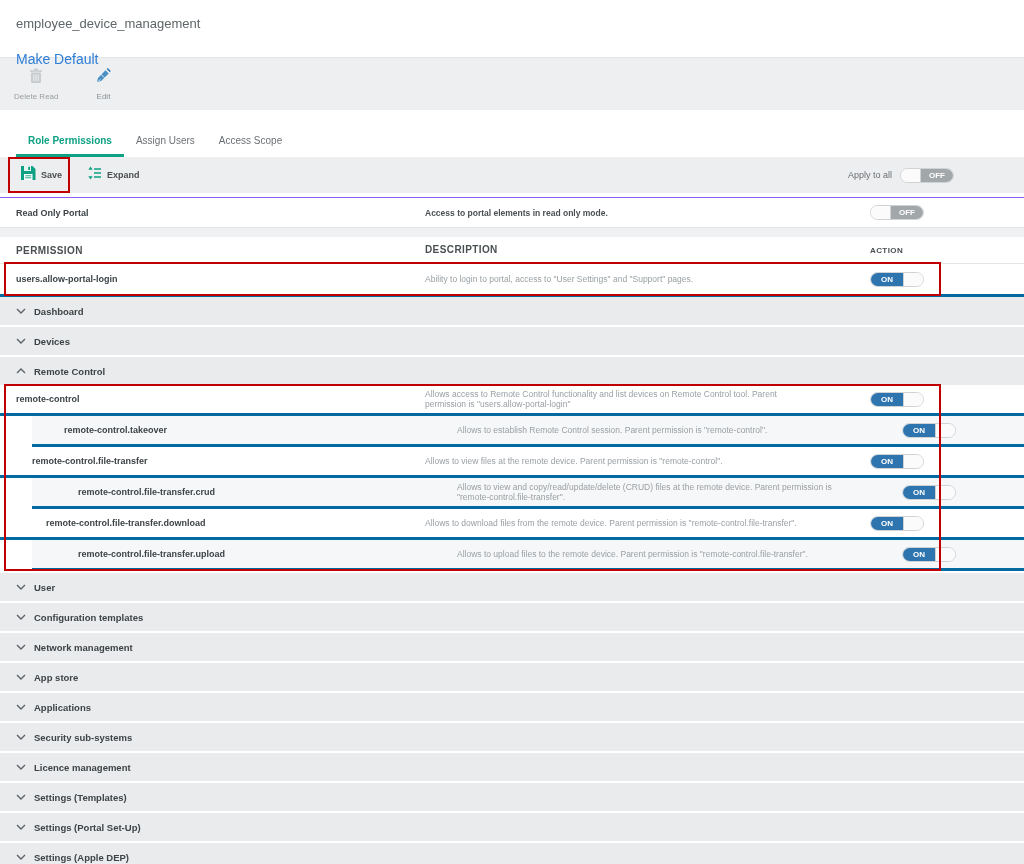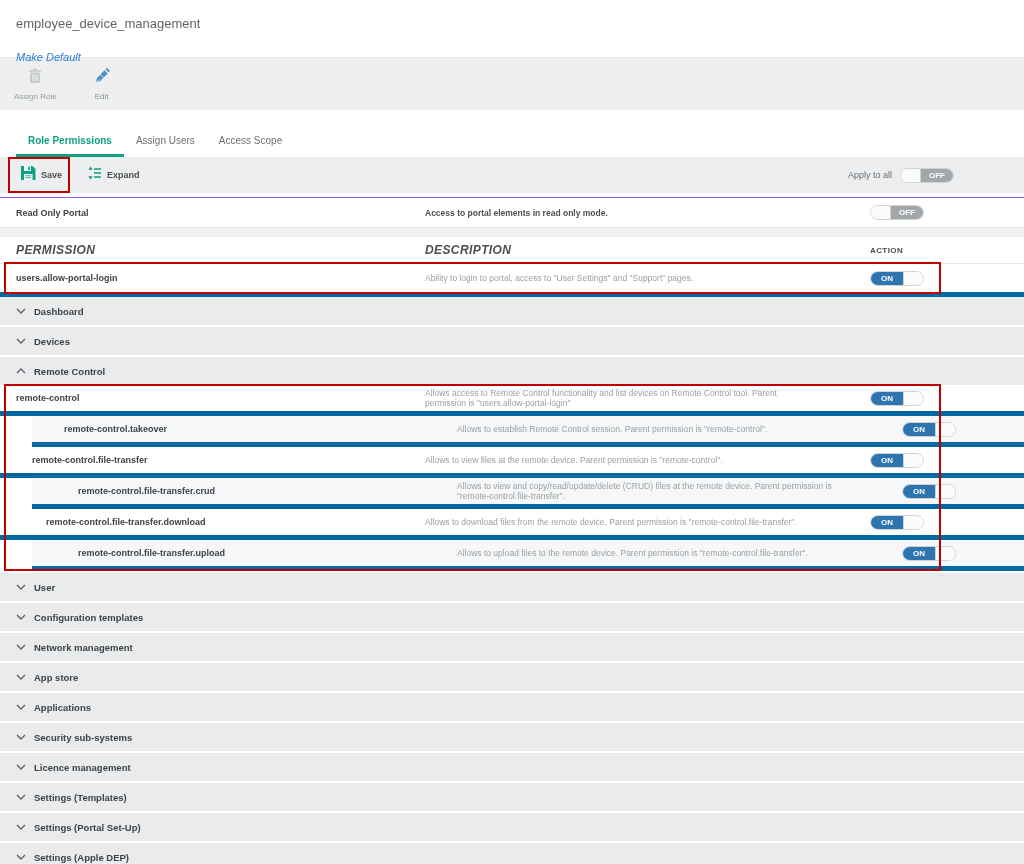--- a/index.html
+++ b/index.html
@@ -3,21 +3,21 @@
 <meta charset="utf-8">
 <style>
   * { margin:0; padding:0; box-sizing:border-box; }
   html,body { width:1024px; height:864px; overflow:hidden; background:#fff;
     font-family:"Liberation Sans","DejaVu Sans",sans-serif; color:#3d4347; }
   .page { position:relative; width:1024px; height:864px; overflow:hidden; background:#fff; }
 
   
   .top-header { height:57px; background:#fff; padding:16px 0 0 16px; }
   .page-title { font-size:13px; color:#5f6568; font-weight:400; }
-  .make-default { font-size:11px; color:#2f7ed8; margin-top:20px; cursor:pointer; display:inline-block;font-style:italic; }
+  .make-default { font-size:14px; color:#2f7ed8; margin-top:20px; cursor:pointer; display:inline-block; }
 
   
   .icon-toolbar { height:53px; background:#edeff0; border-top:1px solid #e2e4e5;
     display:flex; align-items:center; padding-left:14px; gap:26px; }
   .tool-btn { display:flex; flex-direction:column; align-items:center; gap:4px; cursor:pointer; min-width:38px; }
   .tool-btn .tool-label { font-size:8px; color:#8a9094; }
   .tool-btn.disabled { opacity:.85; }
 
   .white-gap { height:17px; background:#fff; }
 
@@ -53,23 +53,23 @@
   .gray-strip { height:9px; background:#eff1f2; }
   .row { display:flex; align-items:center; padding-left:16px; background:#fff; }
   .read-only-row { height:31px; border-top:1px solid #8b5cf6; border-bottom:1px solid #e3e5e6; }
   .col-name { flex:0 0 409px; font-size:9px; font-weight:700; color:#3d4347; }
   .col-desc { flex:0 0 445px; padding-right:55px; font-size:8.5px; line-height:10px; color:#9aa0a4; }
   .read-only-row .col-desc { color:#4a4f52; font-weight:700; }
   .col-action { flex:0 0 auto; }
 
   .table-header { height:27px; border-bottom:1px solid #e3e5e6; }
   .th { font-size:8px; font-weight:700; color:#4a4f52; letter-spacing:.4px; }
-  .table-header .col-name, .table-header .col-desc { color:#4a4f52; font-weight:700; font-size:12px; letter-spacing:.4px;font-style:italic; }
-
-  .perm-row { height:31px; border-bottom:5px solid #0369a1; position:relative; }
+  .table-header .col-name, .table-header .col-desc { color:#4a4f52; font-weight:700; font-size:10px; letter-spacing:.4px; }
+
+  .perm-row { height:31px; border-bottom:3px solid #0369a1; position:relative; }
   .perm-row.alt { background:#f6f7f8;margin-left:32px; }
   .perm-row .col-name { font-weight:700; }
   .indent-1 .inner-name { padding-left:16px; display:block; }
   .indent-2 .inner-name { padding-left:30px; display:block; }
 
   
   .section-bar { height:28px; background:#e9ebec; display:flex; align-items:center;
     padding-left:16px; gap:8px; cursor:pointer; margin-bottom:2px; }
   .section-bar .section-label { font-size:9.5px; font-weight:700; color:#3d4347; }
   .chev { display:inline-flex; width:10px; height:10px; align-items:center; justify-content:center; }
@@ -96,21 +96,21 @@
       <span>
         <svg width="14" height="16" viewBox="0 0 14 16">
             <rect x="2" y="4.5" width="10" height="10.5" rx="1" fill="#c3c7ca"></rect>
             <rect x="1" y="2.2" width="12" height="1.6" fill="#c3c7ca"></rect>
             <rect x="5" y="0.6" width="4" height="1.8" fill="#c3c7ca"></rect>
             <line x1="4.8" y1="6.5" x2="4.8" y2="13" stroke="#edeff0" stroke-width="1"></line>
             <line x1="7" y1="6.5" x2="7" y2="13" stroke="#edeff0" stroke-width="1"></line>
             <line x1="9.2" y1="6.5" x2="9.2" y2="13" stroke="#edeff0" stroke-width="1"></line>
           </svg>
       </span>
-      <span class="tool-label">Assign Role</span>
+      <span class="tool-label">Delete Read</span>
     </div>
     <div class="tool-btn">
       <span>
         <svg width="16" height="16" viewBox="0 0 16 16">
             <path d="M10.5 2.2l3.2 3.2-7.6 7.6-4 .9.9-4z" fill="#4a90c4"></path>
             <path d="M11.6 1.1l1.2-1 3 3-1 1.2z" fill="#3a7bb0"></path>
             <line x1="3.2" y1="13.6" x2="5.4" y2="11.4" stroke="#fff" stroke-width=".8"></line>
             <line x1="5.6" y1="5.9" x2="9.4" y2="9.7" stroke="#fff" stroke-width=".8"></line>
           </svg>
       </span>

